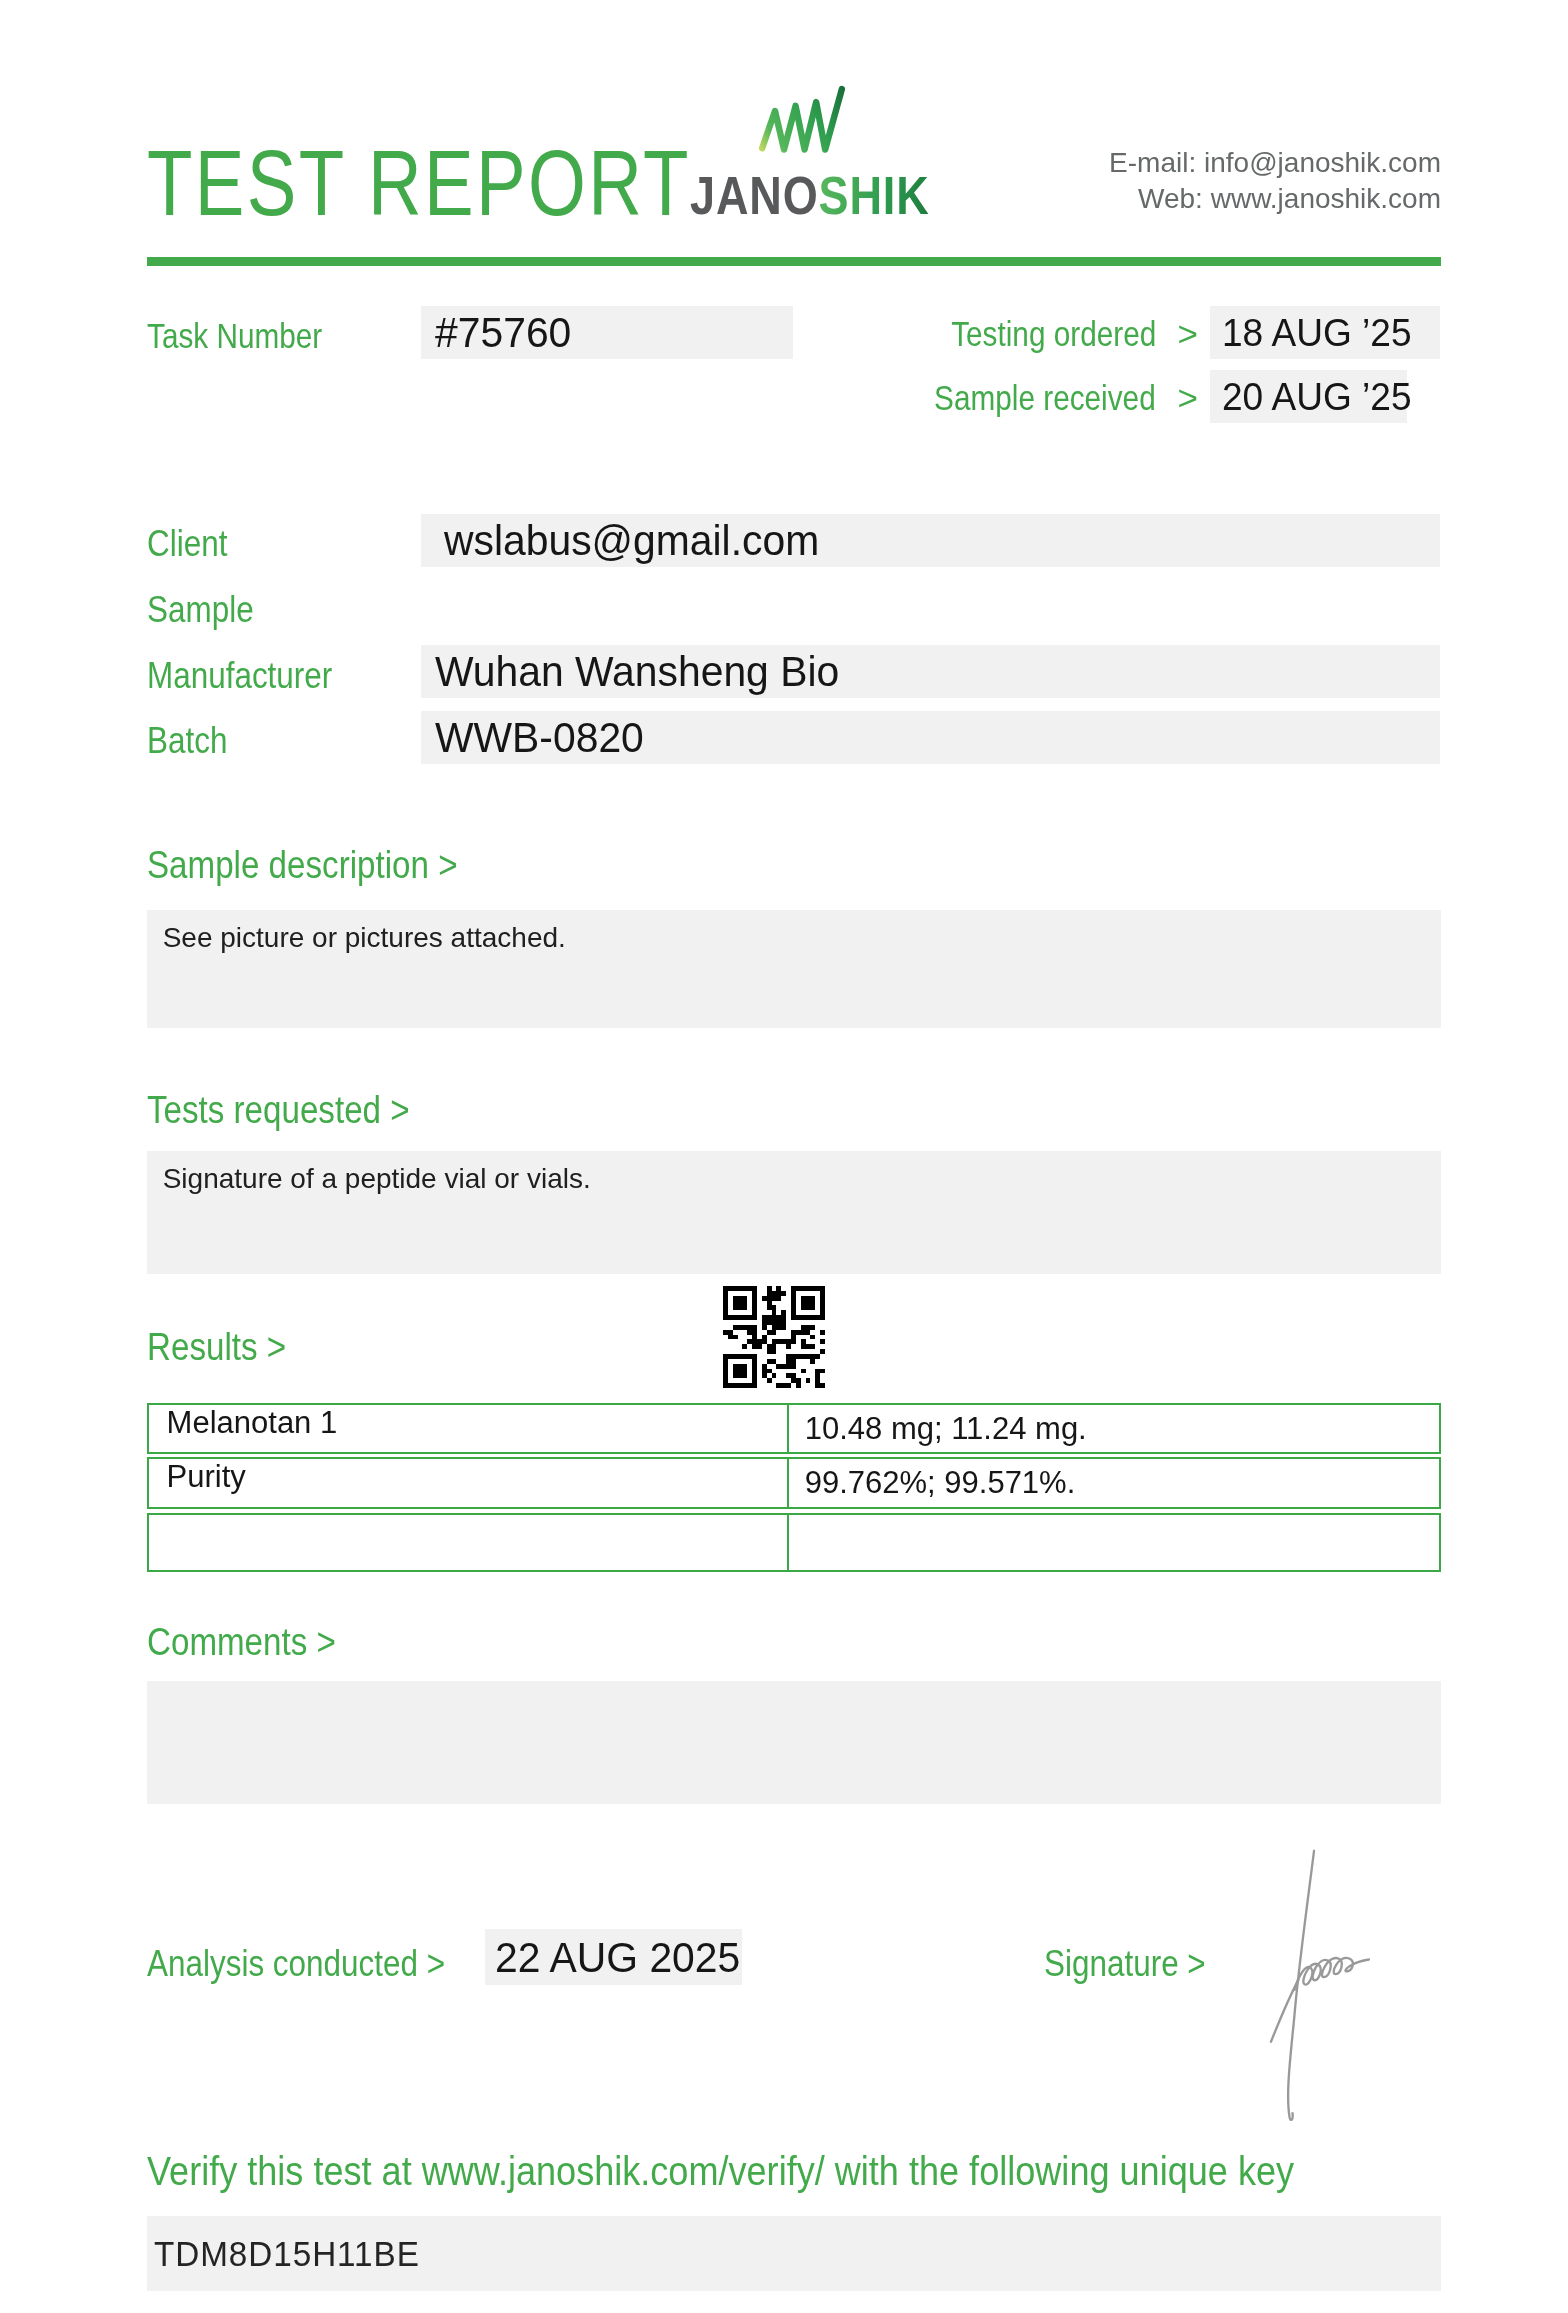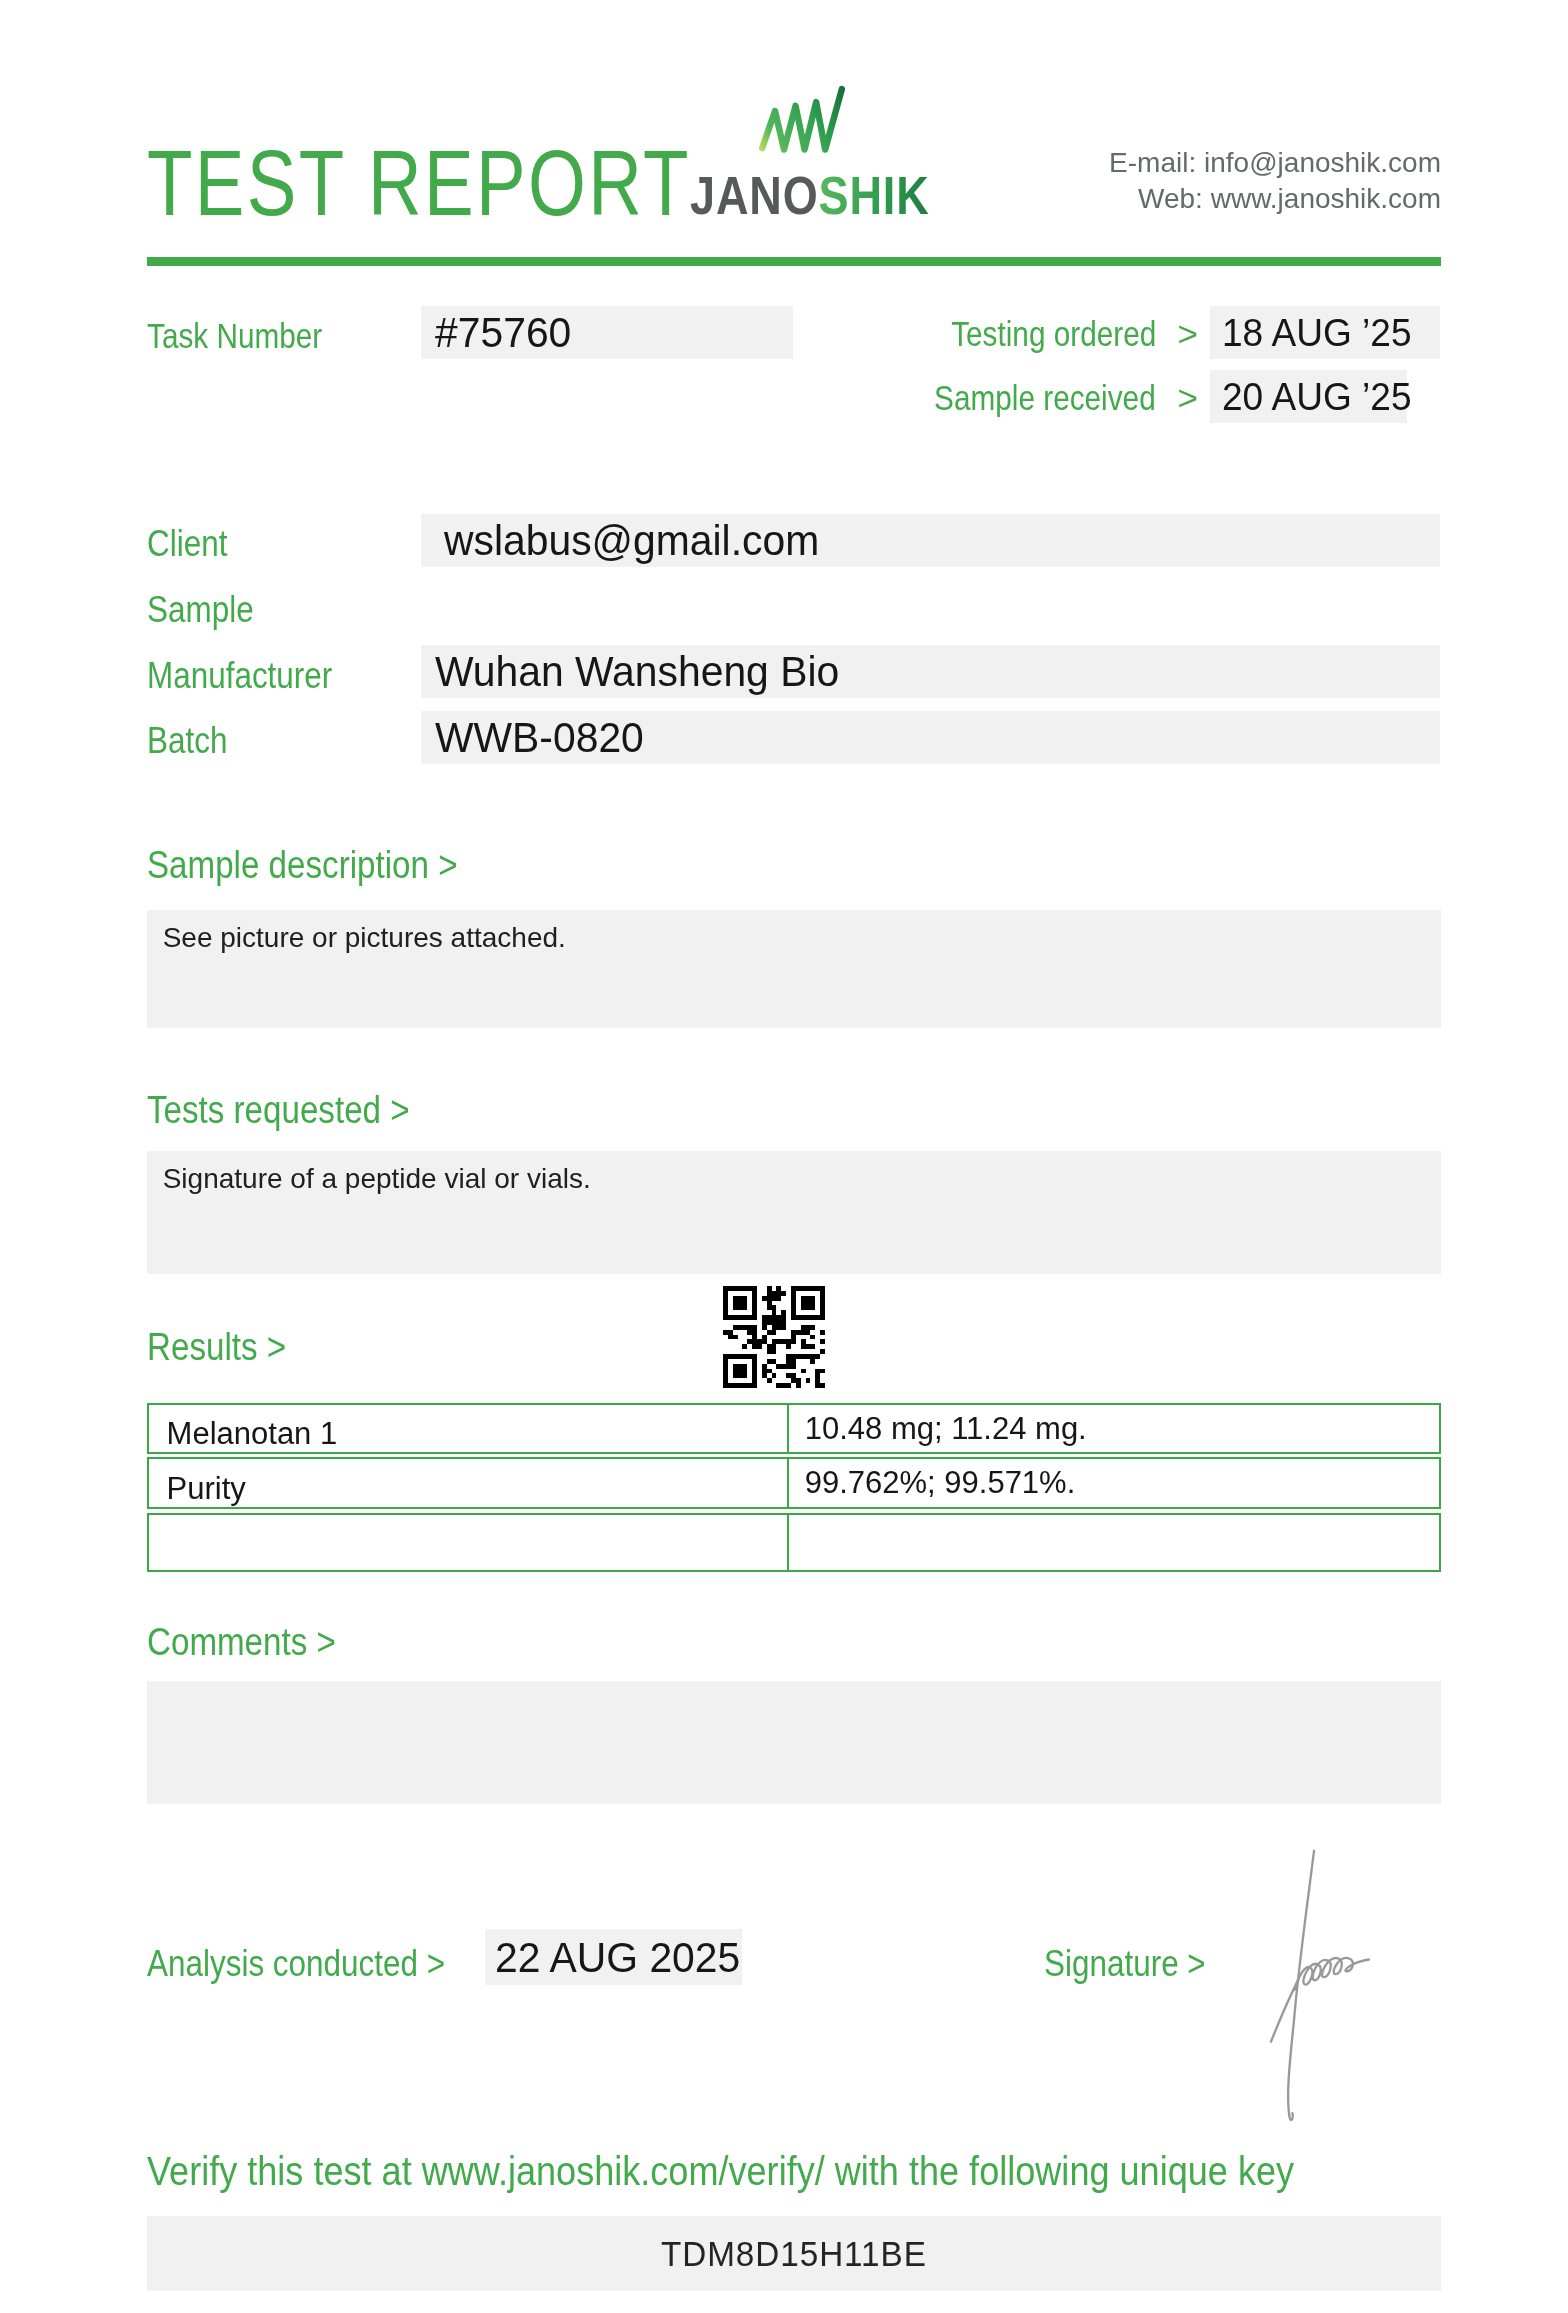--- a/index.html
+++ b/index.html
@@ -19,27 +19,27 @@
   .rule{left:147px;top:257px;width:1294px;height:8.8px;background:#43aa4b;}
   .vbox{background:#f1f1f1;display:flex;align-items:center;box-sizing:border-box;}
   .vtext{font-size:43px;color:#161616;white-space:nowrap;transform:scaleX(0.95);transform-origin:0 50%;}
   .mlabel{font-size:35px;}
   .dlabel{font-size:37px;}
   .heading{font-size:39px;}
   .metaflex{display:flex;justify-content:flex-end;align-items:center;gap:21.6px;}
   .arrow{font-size:35px;}
   .graybox{background:#f1f1f1;box-sizing:border-box;padding:11.8px 15.7px;font-size:28px;color:#202020;}
   .res-row{position:absolute;left:147px;width:1294px;border:2.9px solid #3aa845;box-sizing:border-box;display:flex;background:#fff;}
-  .res-c1{width:640px;border-right:2.9px solid #3aa845;display:flex;align-items:flex-end;padding-left:17.6px;box-sizing:border-box;}
+  .res-c1{width:640px;border-right:2.9px solid #3aa845;display:flex;align-items:flex-start;padding-left:17.6px;box-sizing:border-box;}
   .res-c2{flex:1;display:flex;align-items:center;padding-left:15.7px;box-sizing:border-box;}
   .res-row span{font-size:31px;white-space:nowrap;}
   .datebox{left:485px;top:1929px;width:257px;height:56px;}
   .datebox .vtext{font-size:43px;}
   .verify{font-size:41px;transform:scaleX(0.88);transform-origin:0 50%;white-space:nowrap;}
-  .keybox{left:147px;top:2216px;width:1294px;height:75px;background:#f1f1f1;display:flex;align-items:center;justify-content:center;}
+  .keybox{left:147px;top:2216px;width:1294px;height:75px;background:#f1f1f1;display:flex;align-items:center;justify-content:flex-start;}
   .keytext{font-size:35px;color:#242424;letter-spacing:1px;transform:scaleX(0.95);transform-origin:50% 50%;}
 </style>
 </head>
 <body>
 
 <div class="page">
 
   <div class="abs g title" style="left:147px;top:137px;">TEST REPORT</div>
 
   <div class="abs" style="left:757px;top:78px;">

